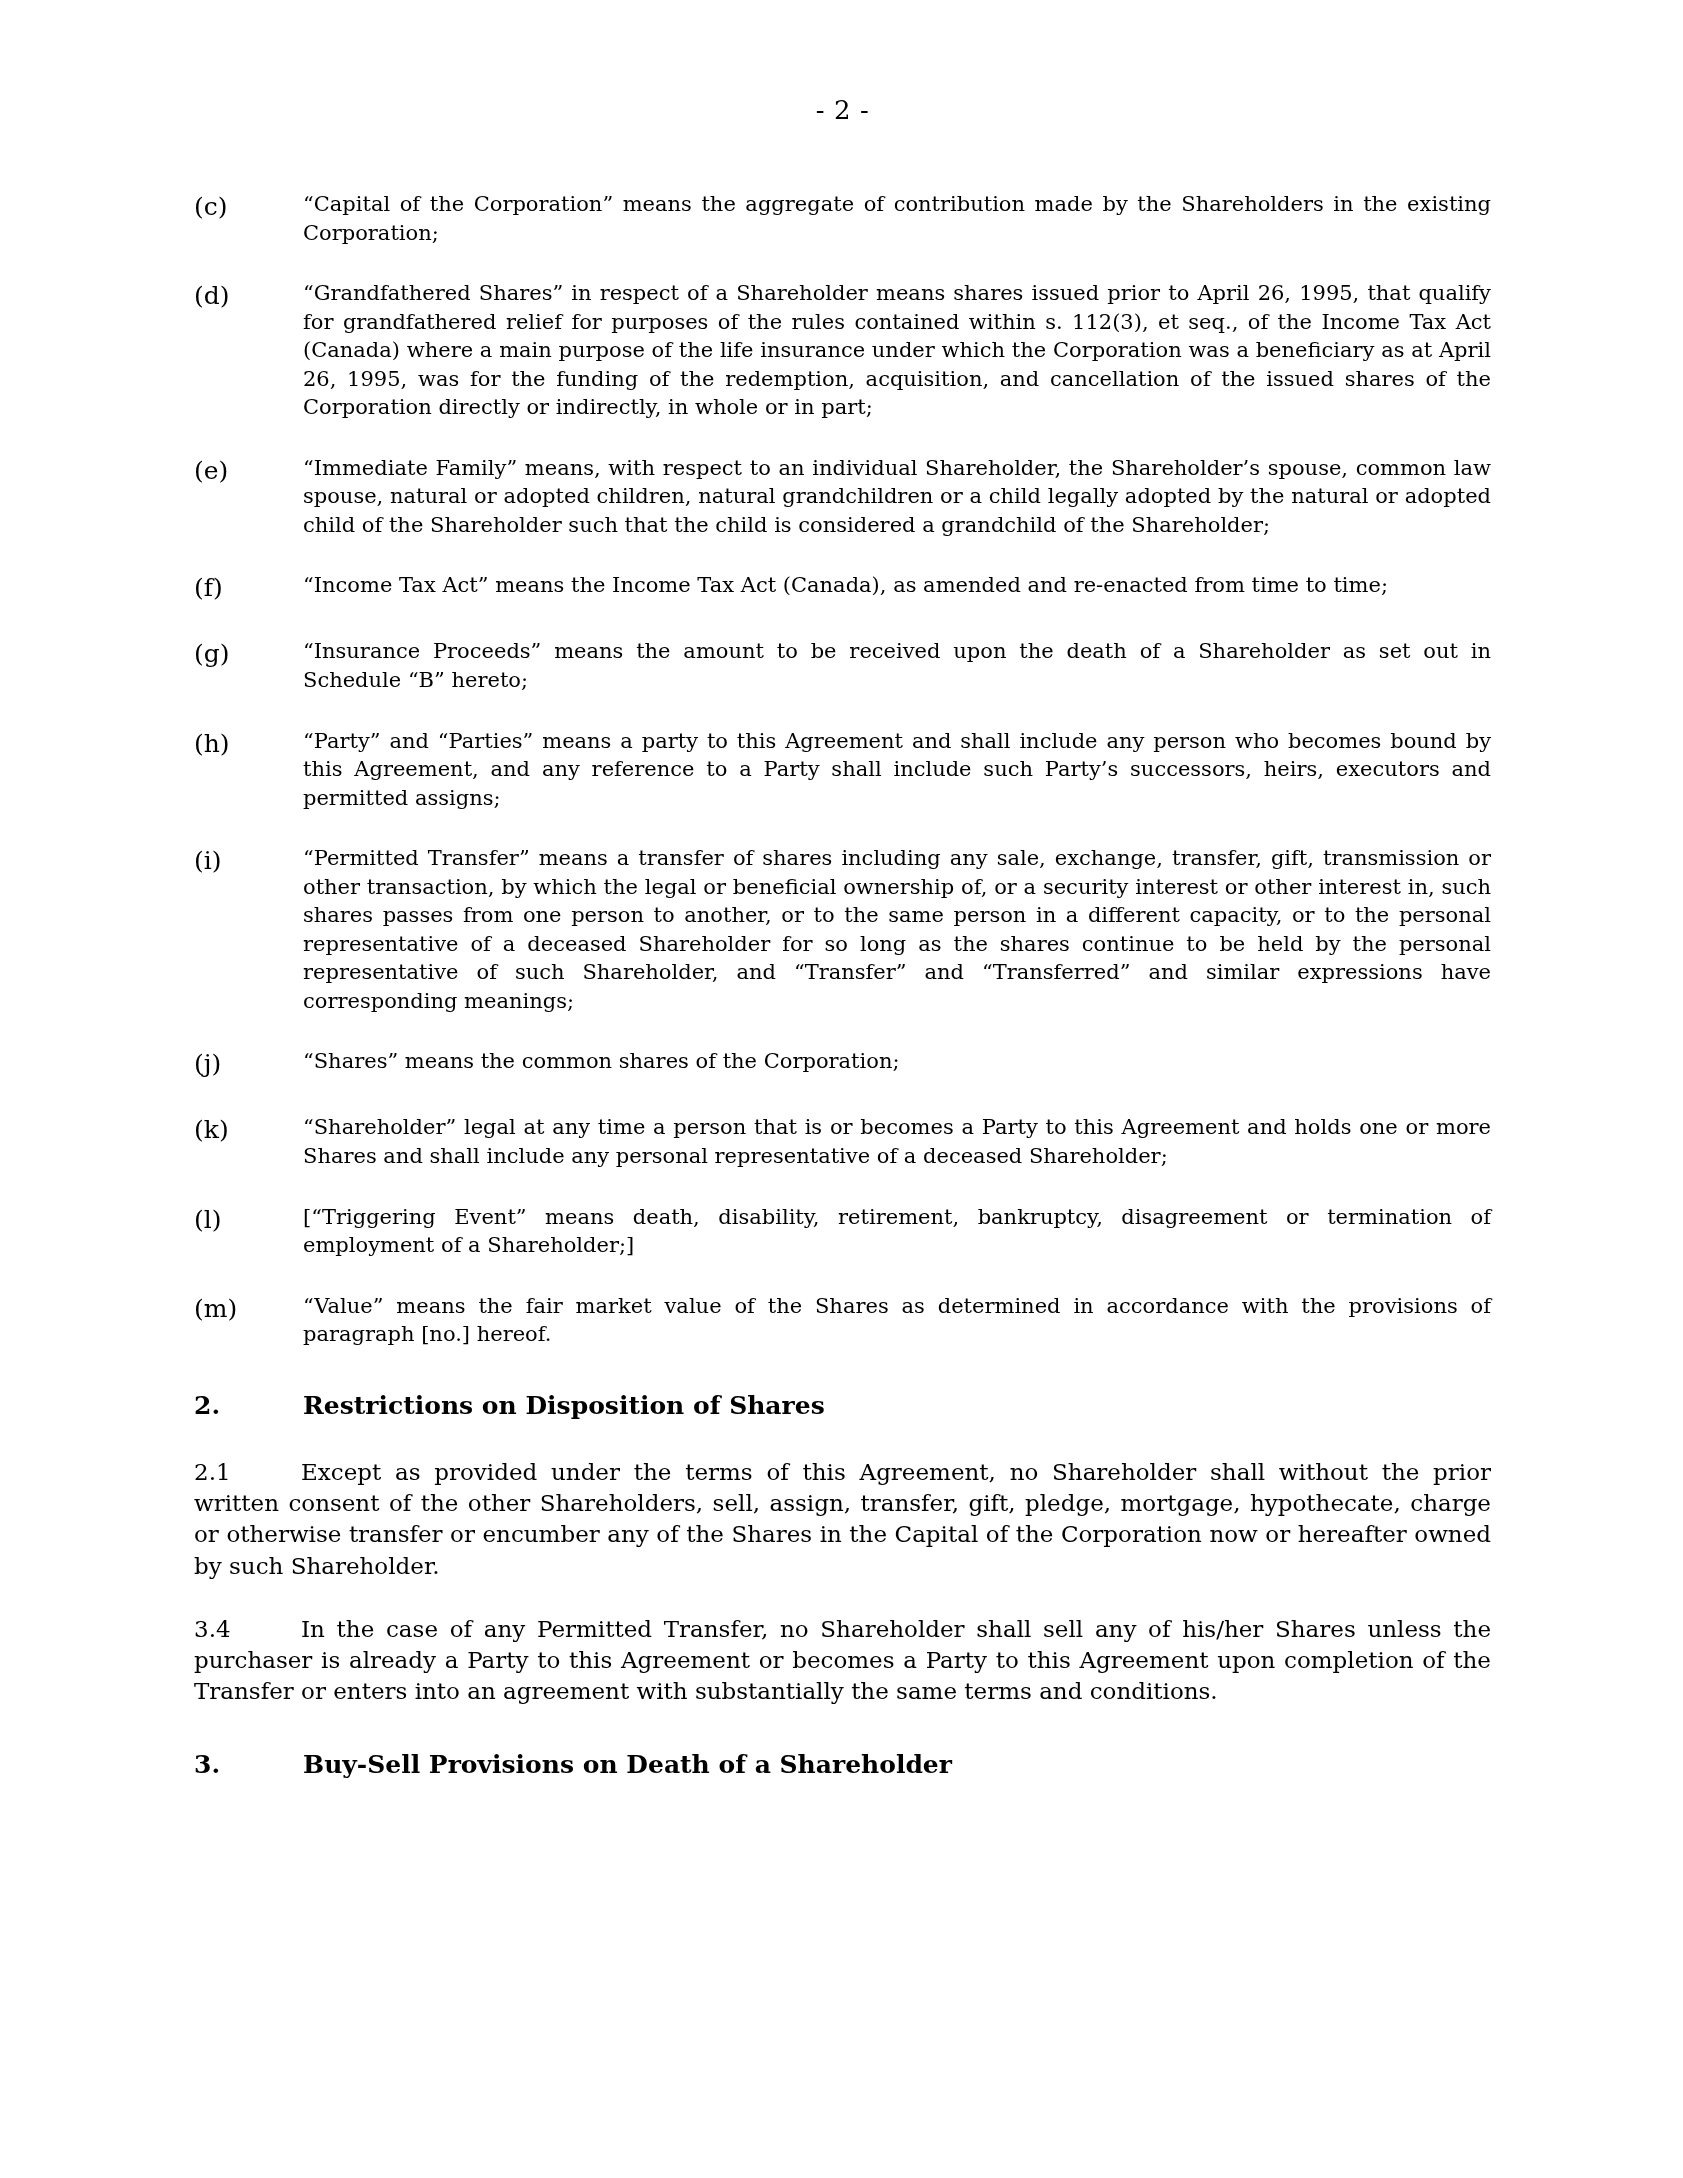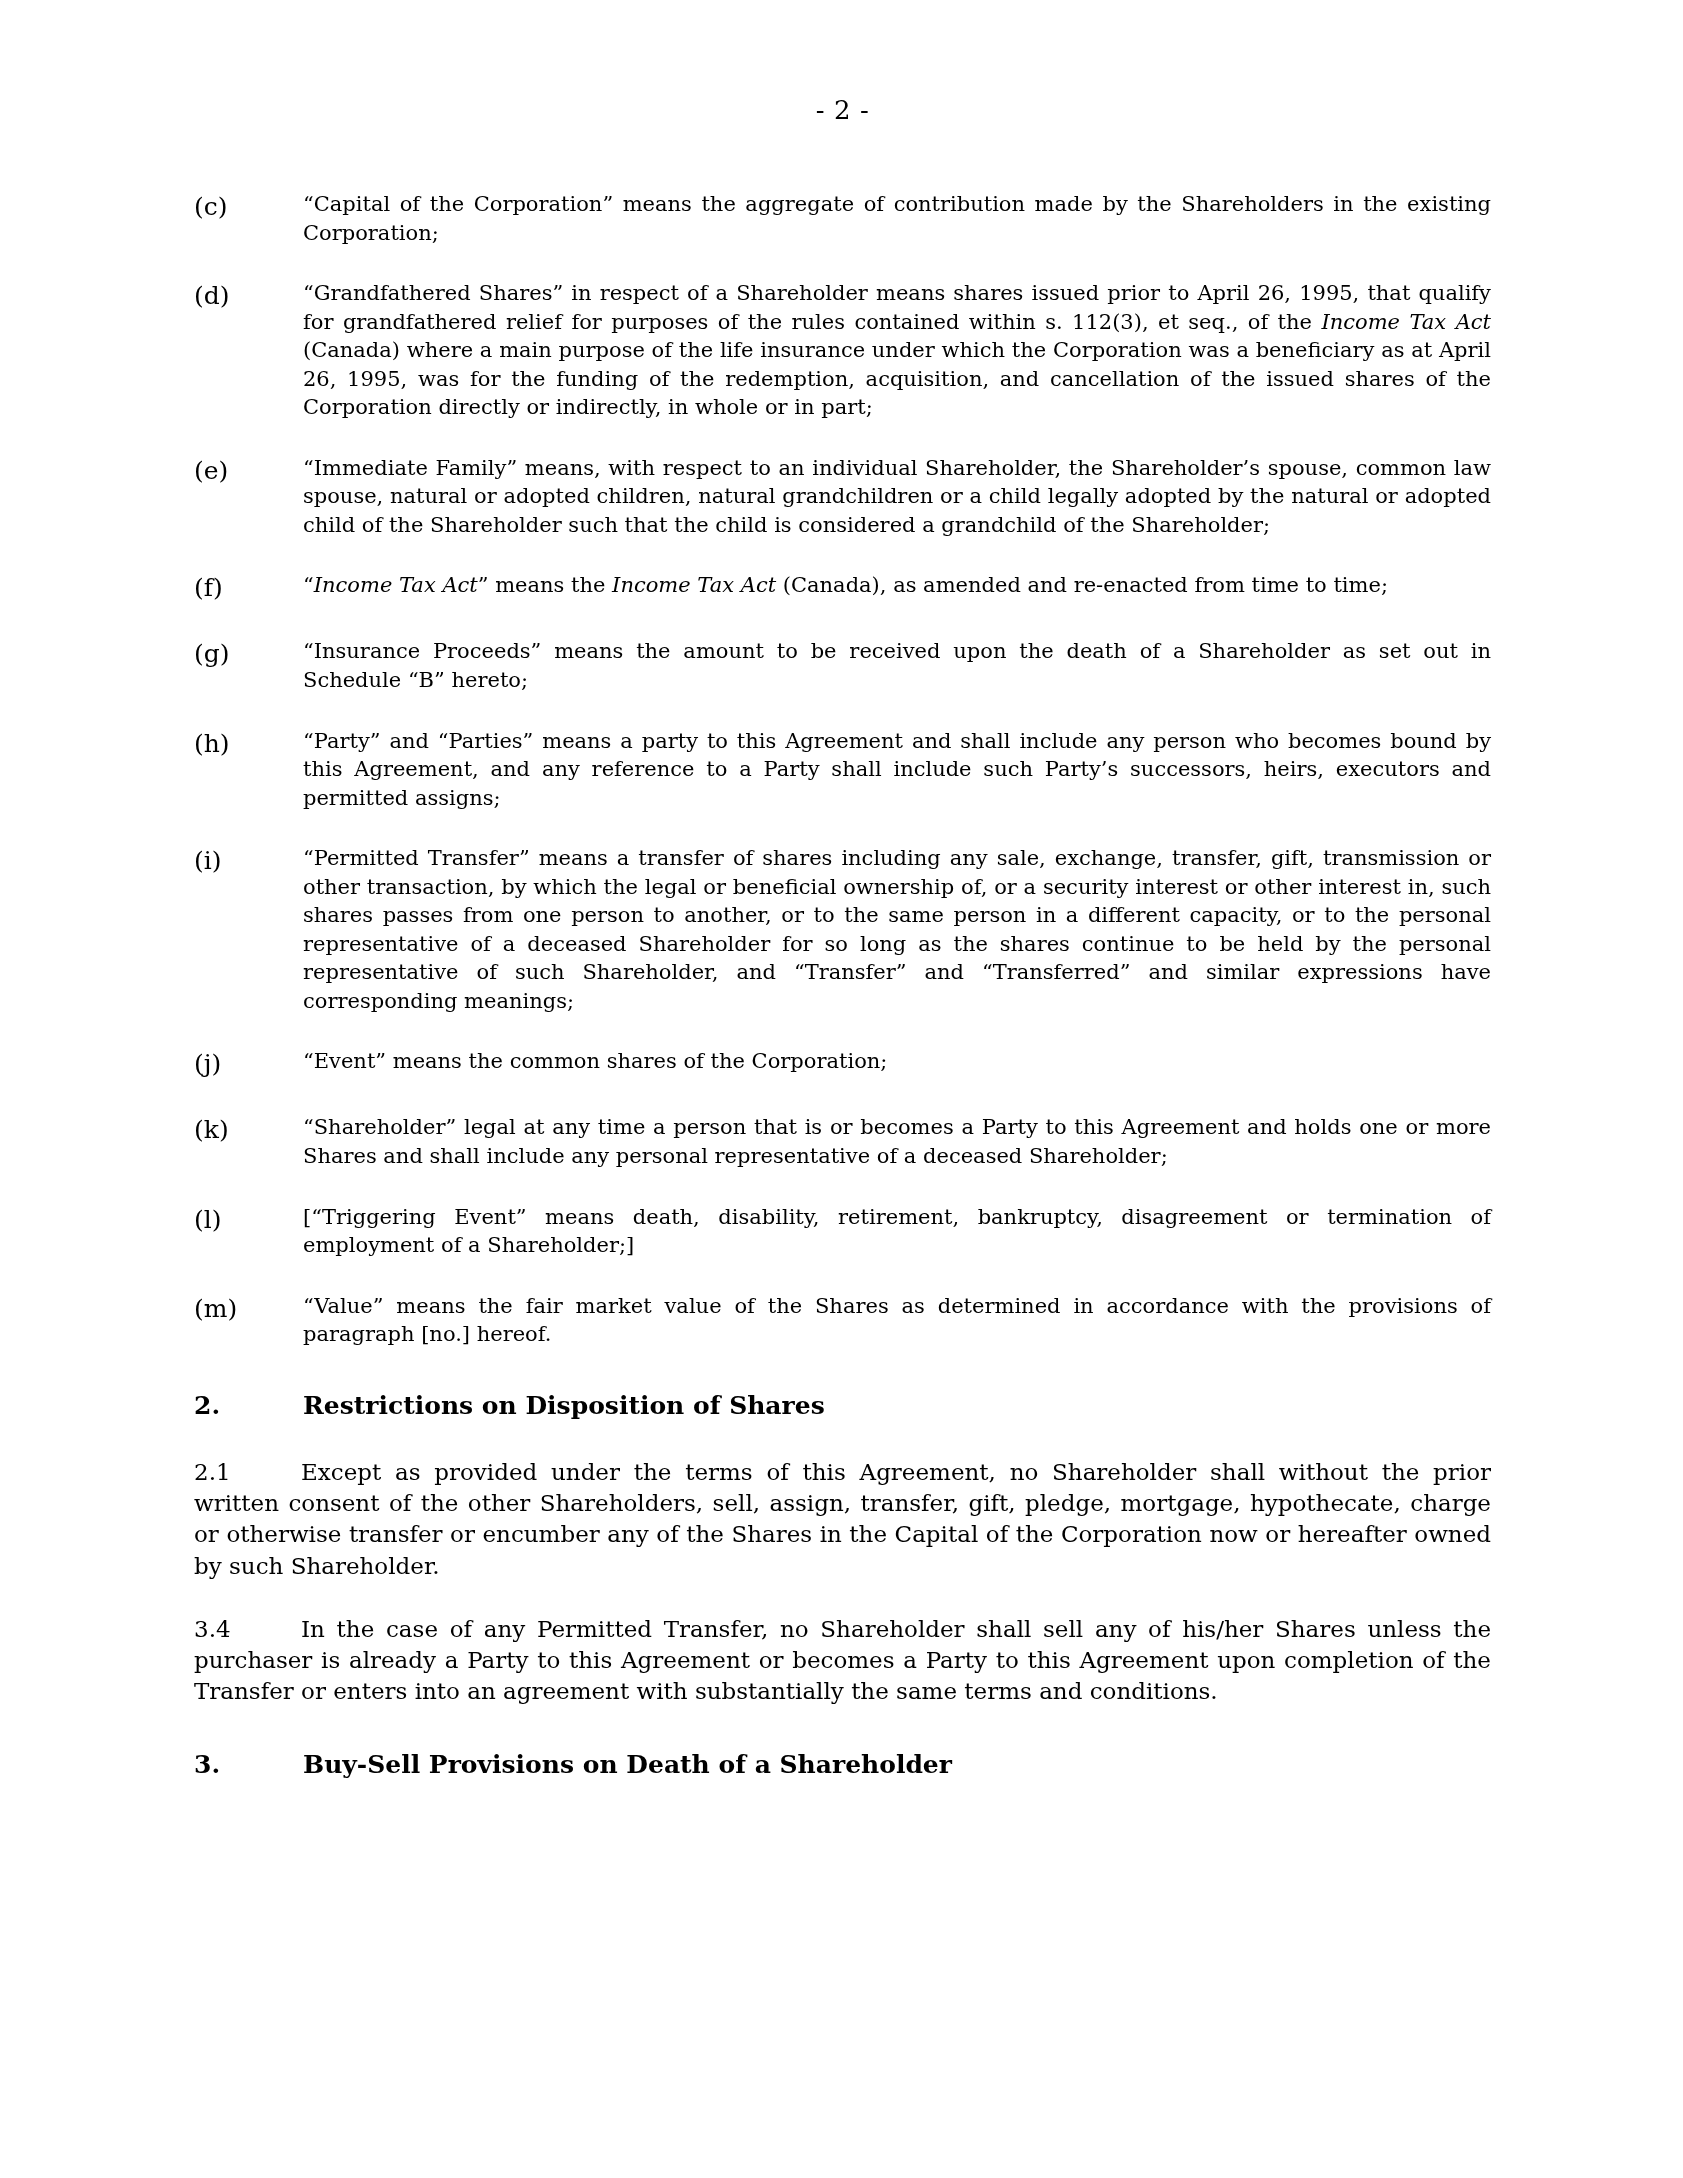--- a/index.html
+++ b/index.html
@@ -73,21 +73,21 @@
     margin-top: 40px;
     margin-bottom: 34px;
   }
   .section-heading .sh-num {
     flex: 0 0 109px;
     width: 109px;
   }
   .section-heading .sh-text {
     flex: 1 1 auto;
   }
-  i, .ital { font-style: italic; }
+  i, .ital { }
 </style>
 </head>
 <body>
 
 <div class="page">
   <div class="page-inner">
 
     <div class="page-header">- 2 -</div>
 
     <div id="clause-list">
@@ -114,21 +114,21 @@
         <div class="clause">
           <div class="clause-label">(h)</div>
           <div class="clause-body">“Party” and “Parties” means a party to this Agreement and shall include any person who becomes bound by this Agreement, and any reference to a Party shall include such Party’s successors, heirs, executors and permitted assigns;</div>
         </div>
         <div class="clause">
           <div class="clause-label">(i)</div>
           <div class="clause-body">“Permitted Transfer” means a transfer of shares including any sale, exchange, transfer, gift, transmission or other transaction, by which the legal or beneficial ownership of, or a security interest or other interest in, such shares passes from one person to another, or to the same person in a different capacity, or to the personal representative of a deceased Shareholder for so long as the shares continue to be held by the personal representative of such Shareholder, and “Transfer” and “Transferred” and similar expressions have corresponding meanings;</div>
         </div>
         <div class="clause">
           <div class="clause-label">(j)</div>
-          <div class="clause-body">“Event” means the common shares of the Corporation;</div>
+          <div class="clause-body">“Shares” means the common shares of the Corporation;</div>
         </div>
         <div class="clause">
           <div class="clause-label">(k)</div>
           <div class="clause-body">“Shareholder” legal at any time a person that is or becomes a Party to this Agreement and holds one or more Shares and shall include any personal representative of a deceased Shareholder;</div>
         </div>
         <div class="clause">
           <div class="clause-label">(l)</div>
           <div class="clause-body">[“Triggering Event” means death, disability, retirement, bankruptcy, disagreement or termination of employment of a Shareholder;]</div>
         </div>
         <div class="clause">

